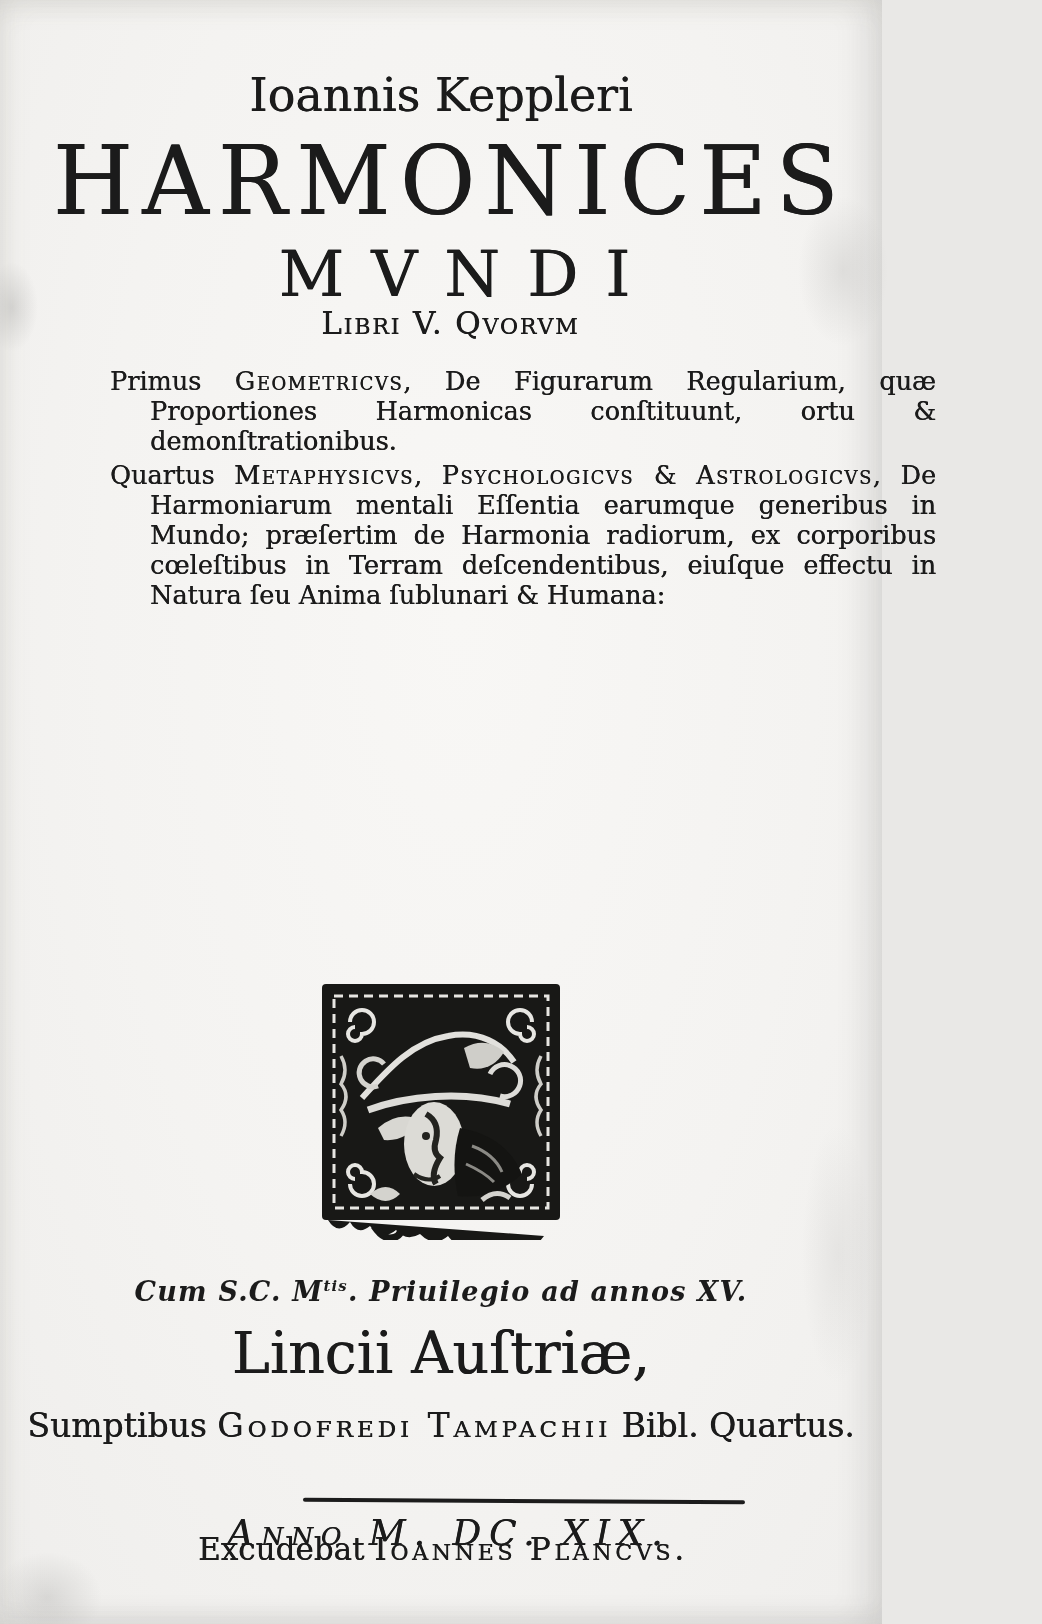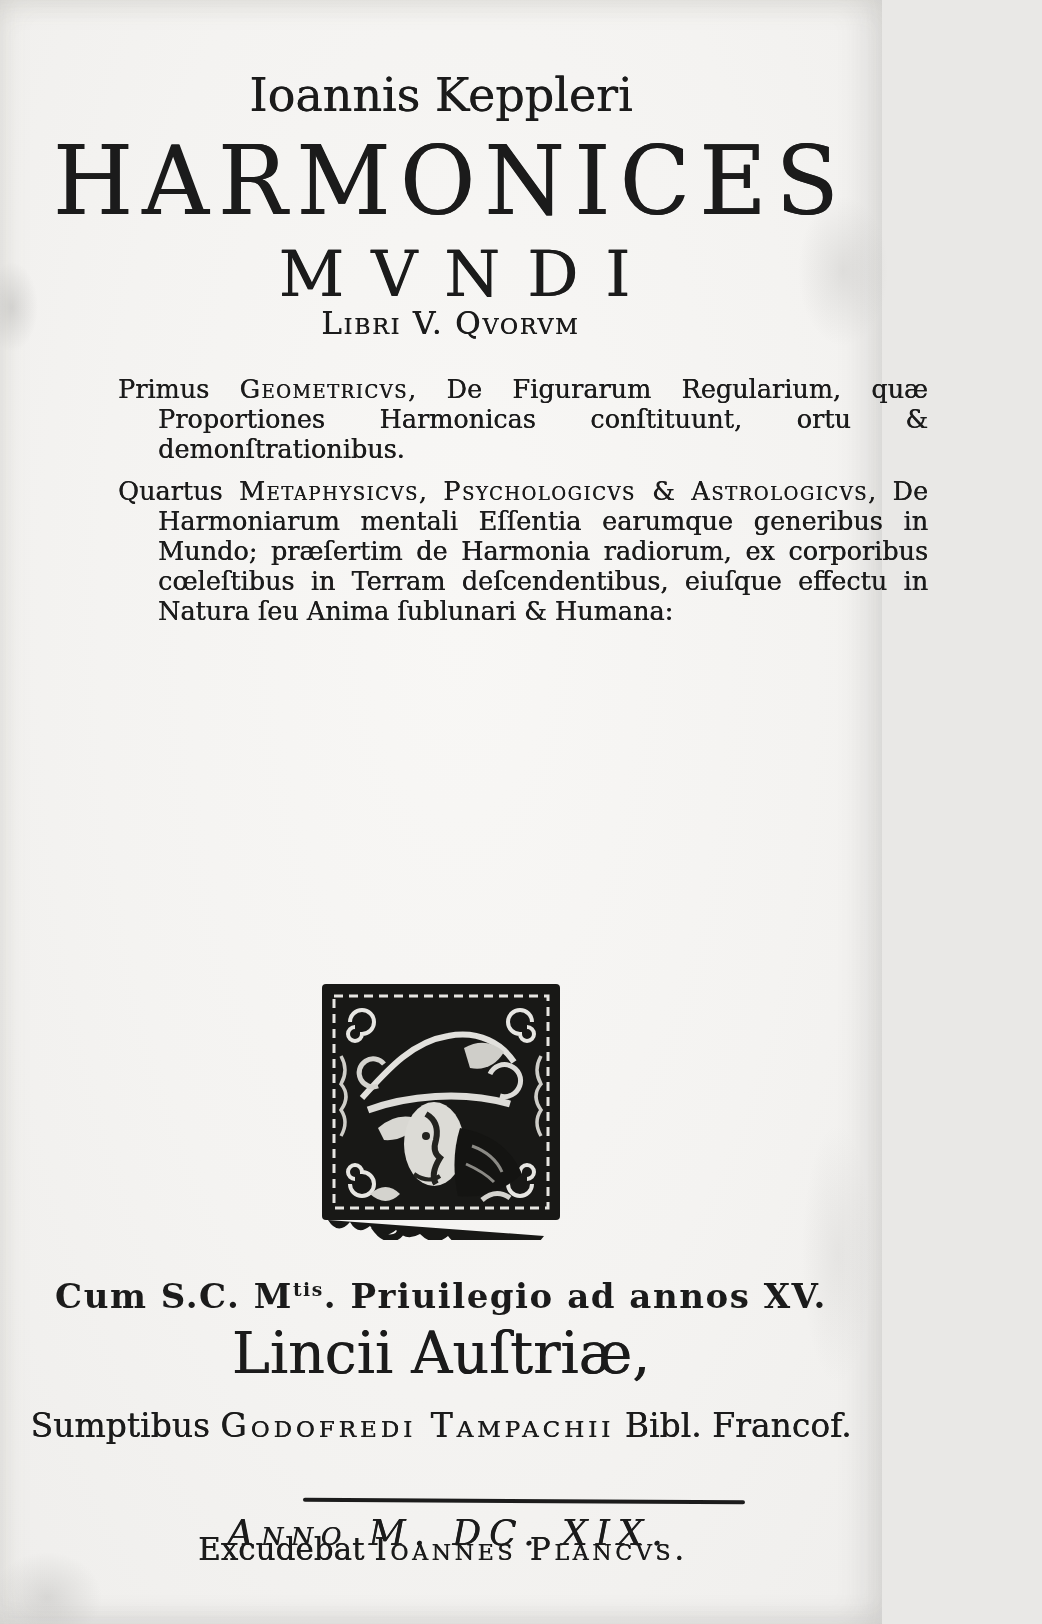--- a/index.html
+++ b/index.html
@@ -56,34 +56,34 @@
     text-shadow: 0.4px 0 0 currentColor;
   }
 
   .toc {
     position: absolute; left: 106px; top: 362px; width: 834px;
     font-size: 25.5px; line-height: 30px;
     text-align: justify;
     text-shadow: 0.35px 0 0 currentColor;
   }
   .toc p {
-    margin: 12px;
+    margin: 4px;
     padding-left: 40px; text-indent: -40px; 
   }
   .sc { font-variant: small-caps; letter-spacing: 0.06em; }
 
   .ornament-wrap {
     position: absolute; left: 0; width: 100%;
     top: 978px; text-align: center;
   }
   .ornament-wrap svg { display: inline-block; }
 
   .privilege {
-    top: 1276px; font-size: 34px;
-    font-weight: bold;
+    top: 1276px; font-size: 27px;
+    font-style: italic; font-weight: bold;
     letter-spacing: 0.045em;
   }
   .privilege sup { font-size: 0.55em; }
 
   .place {
     top: 1322px; font-size: 57px; line-height: 1.1;
     text-shadow: 0.5px 0 0 currentColor;
   }
   .publisher {
     top: 1406px; font-size: 33px;
@@ -164,20 +164,20 @@
       <path d="M56,216 q16,-14 30,0 q-14,14 -30,0" fill="#d4d3ce"></path>
       <path d="M168,222 q14,-12 28,-2" fill="none" stroke="#d4d3ce" stroke-width="5"></path>
     </svg>
   </div>
 
   <div class="centered privilege">
     <span>Cum S.C. M</span><sup>tis</sup><span>. Priuilegio ad annos XV.</span>
   </div>
 
   <div class="centered place">Lincii Auſtriæ,</div>
-  <div class="centered publisher"><span>Sumptibus </span><span class="sc">Godofredi Tampachii</span><span> Bibl. Francof.</span></div>
+  <div class="centered publisher"><span>Sumptibus </span><span class="sc">Godofredi Tampachii</span><span> Bibl. Quartus.</span></div>
   <div class="centered printer"><span>Excudebat </span><span class="sc">Ioannes Plancvs</span><span>.</span></div>
 
   <div class="rule"></div>
 
   <div class="centered anno">Anno M. DC. XIX.</div>
 
 </div>
 
 </body></html>

